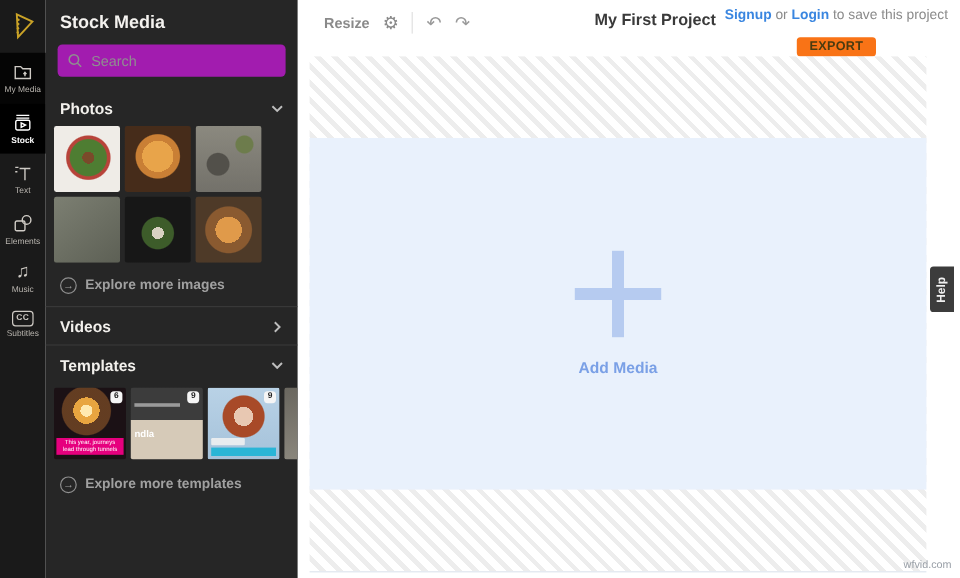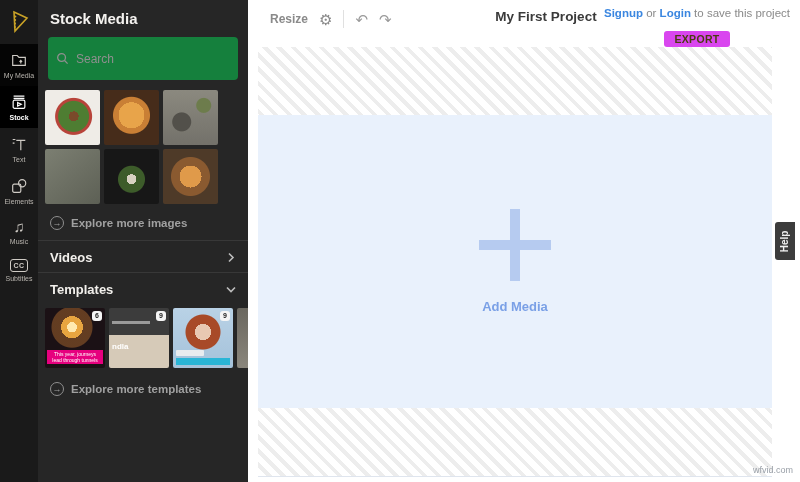--- a/index.html
+++ b/index.html
@@ -18,21 +18,21 @@
   .ric { width:18px; height:18px; display:block; }
   .ric path, .ric rect, .ric circle, .ric line, .ric polyline { stroke:#cfcbc5; stroke-width:1.3; fill:none; }
   .rail-item.active .ric path, .rail-item.active .ric rect, .rail-item.active .ric polyline { stroke:#fff; }
   .music-glyph { font-size:15px; color:#cfcbc5; line-height:16px; }
   .cc-box { width:18px; height:13px; border:1.3px solid #cfcbc5; border-radius:3px; color:#cfcbc5;
             font-size:7px; font-weight:bold; display:flex; align-items:center; justify-content:center; letter-spacing:.5px; }
 
   
   .sidebar { width:210px; background:#262626; flex-shrink:0; overflow:hidden; z-index:2; color:#ddd; }
   .panel-title { font-size:15px; font-weight:bold; color:#f4f2ef; padding:10px 12px 8px; }
-  .search-wrap { margin:2px 10px 10px; background:#15803d; border-radius:4px; height:43px;
+  .search-wrap { margin:2px 10px 10px; background:#a21caf; border-radius:4px; height:27px;
                  display:flex; align-items:center; padding:0 8px; gap:7px; }
   .search-wrap svg { flex-shrink:0; }
   .search-input { background:transparent; border:none; outline:none; color:#ddd; font-size:12px; width:100%;
                   font-family:"Liberation Sans", sans-serif; }
   .search-input::placeholder { color:#8f8f8f; }
   .sec-head { display:flex; align-items:center; justify-content:space-between; padding:9px 12px 7px; cursor:pointer; }
   .sec-head.bordered { border-top:1px solid #383838; }
   .sec-label { font-size:13px; font-weight:bold; color:#f2f0ec; }
   .chev { width:10px; height:7px; }
   .chev polyline { fill:none; stroke:#bdbdbd; stroke-width:1.6; }
@@ -74,21 +74,21 @@
   .tb-left { display:flex; align-items:center; gap:11px; height:22px; }
   .resize-btn { font-size:12px; font-weight:bold; color:#8a8a8a; cursor:pointer; }
   .gear { font-size:15px; color:#8a8a8a; cursor:pointer; line-height:15px; }
   .tb-divider { width:1px; height:18px; background:#e0e0e0; }
   .undo, .redo { font-size:15px; color:#9a9a9a; cursor:pointer; line-height:15px; }
   .proj-title { position:absolute; left:0; right:0; top:9px; text-align:center;
                 font-size:13.5px; font-weight:bold; color:#3a3a3a; pointer-events:none;padding-left:44px; }
   .tb-right { position:absolute; right:10px; top:7px; display:flex; align-items:center; gap:12px;flex-direction:column; }
   .save-hint { font-size:11.5px; color:#8a8a8a; }
   .link { color:#3a86e0; font-weight:bold; cursor:pointer; }
-  .export-btn { background:#d946ef; border:none; border-radius:3px; padding:2px 11px;
+  .export-btn { background:#f97316; border:none; border-radius:3px; padding:2px 11px;
                 font-size:10.5px; font-weight:bold; color:#4a3b10; cursor:pointer;
                 font-family:"Liberation Sans", sans-serif; letter-spacing:.3px; }
 
   .workspace { margin:0 28px 5px 10px; height:430px;
                background: repeating-linear-gradient(45deg, #ffffff 0px, #ffffff 6px, #ededed 6px, #ededed 10px);
                border-bottom:1px solid #dfe5ee; position:relative;padding-left:48px; }
   .canvas { position:absolute; left:0; right:0; top:68px; height:293px; background:#e9f1fc;
             display:flex; flex-direction:column; align-items:center; justify-content:center; cursor:pointer; }
   .plus { position:relative; width:72px; height:72px; margin-bottom:18px; }
   .plus::before, .plus::after { content:""; position:absolute; background:#b6cbf0; }
@@ -165,20 +165,26 @@
     <div class="panel-title">Stock Media</div>
 
     <div class="search-wrap">
       <svg width="13" height="13" viewBox="0 0 14 14">
         <circle cx="6" cy="6" r="4.2" fill="none" stroke="#8f8f8f" stroke-width="1.4"></circle>
         <line x1="9.2" y1="9.2" x2="12.5" y2="12.5" stroke="#8f8f8f" stroke-width="1.4"></line>
       </svg>
       <input class="search-input" type="text" placeholder="Search" style="">
     </div>
 
+    <div class="sec-head">
+      <span class="sec-label">Photos</span>
+      <svg class="chev" viewBox="0 0 10 7">
+        <polyline points="1,1.5 5,5.5 9,1.5"></polyline>
+      </svg>
+    </div>
 
     <div class="thumb-strip photos">
       <div class="ph p1"></div>
       <div class="ph p2"></div>
       <div class="ph p3"></div>
       <div class="ph p4"></div>
       <div class="ph p5"></div>
       <div class="ph p6"></div>
 
     </div>

